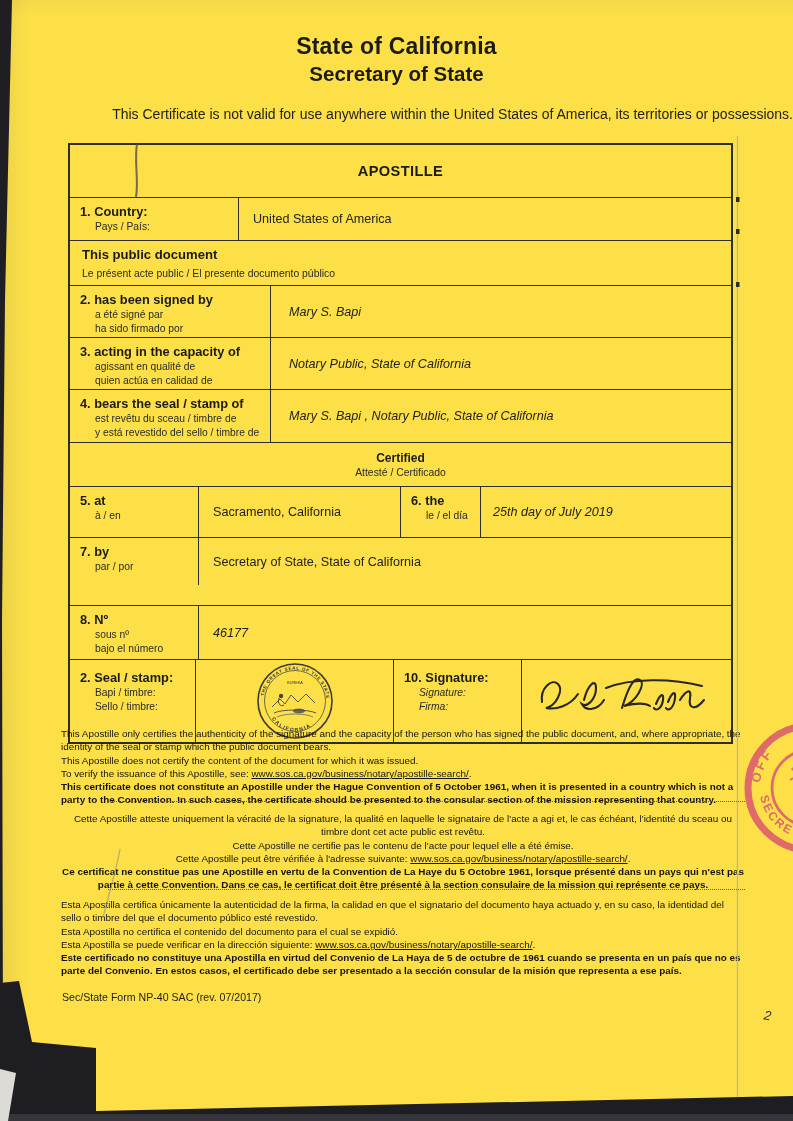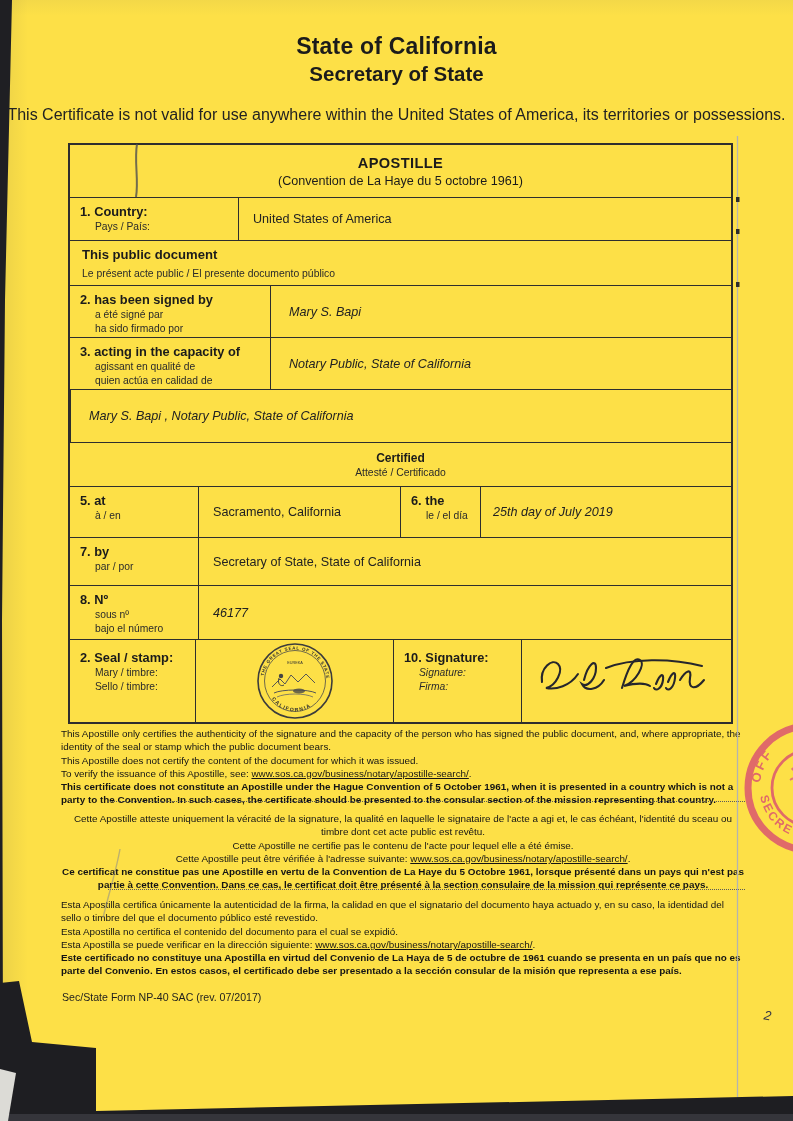--- a/index.html
+++ b/index.html
@@ -6,21 +6,21 @@
   .scan{position:relative;width:793px;height:1121px;background:#fde047;overflow:hidden;
         font-family:"Liberation Sans",sans-serif;color:#1b1b1b;}
   .shade-left{position:absolute;left:0;top:0;width:28px;height:100%;
         background:linear-gradient(to right,rgba(70,70,70,.10),rgba(0,0,0,0));}
   .shade-top{position:absolute;left:0;top:0;width:100%;height:16px;
         background:linear-gradient(rgba(90,90,90,.06),rgba(0,0,0,0));}
   .doc-title{position:absolute;top:33px;left:0;width:100%;text-align:center;
         font-weight:bold;font-size:23px;letter-spacing:.2px;}
   .doc-subtitle{position:absolute;top:62px;left:0;width:100%;text-align:center;
         font-weight:bold;font-size:20.5px;}
-  .notice{position:absolute;top:106px;left:0;width:100%;text-align:center;font-size:16px;color:#222;}
+  .notice{position:absolute;top:106px;left:0;width:100%;text-align:right;font-size:14px;color:#222;}
   
   .apostille{position:absolute;left:68px;top:143px;width:665px;border:2px solid #2e2e2e;box-sizing:border-box;}
   .trow{display:flex;border-top:1.5px solid #2e2e2e;box-sizing:border-box;}
   .trow:first-child{border-top:none;}
   .hrow{height:52px;flex-direction:column;justify-content:center;text-align:center;}
   .ap-title{font-weight:bold;font-size:14.6px;letter-spacing:.4px;}
   .ap-sub{font-size:12.6px;margin-top:3px;}
   .lcell{box-sizing:border-box;padding:6px 4px 0 10px;}
   .num{font-weight:bold;font-size:12.8px;line-height:1.25;}
   .sub{font-size:10.3px;line-height:1.38;color:#2a2a2a;margin-left:15px;}
@@ -34,21 +34,21 @@
   .docrow{height:45px;flex-direction:column;justify-content:center;padding-left:12px;}
   .doc-label{font-weight:bold;font-size:13.1px;}
   .doc-sub{font-size:10.4px;margin-top:6px;color:#2a2a2a;}
   .r2,.r3{height:52px;}
   .r4{height:53px;}
   .certrow{height:44px;flex-direction:column;justify-content:center;text-align:center;}
   .cert-title{font-weight:bold;font-size:12px;}
   .cert-sub{font-size:10.4px;margin-top:2px;color:#2a2a2a;}
   .r56{height:51px;}
   .r7{height:48px;}
-  .r8{height:54px;}
+  .r8{height:54px;margin-top:20px;}
   .r910{height:83px;}
   .pad14{padding-left:14px;}
   .pad18{padding-left:18px;}
   .pad12{padding-left:12px;}
   .sealcell{display:flex;align-items:center;justify-content:center;}
   .sigcell{display:flex;align-items:flex-start;padding:6px 0 0 12px;}
   
   .fn{position:absolute;left:61px;width:684px;font-size:9.9px;line-height:13.3px;color:#141414;}
   .fn-en{top:727px;}
   .fn-fr{top:812px;text-align:center;}
@@ -73,21 +73,20 @@
   <div class="shade-top"></div>
 
   <div class="doc-title">State of California</div>
   <div class="doc-subtitle">Secretary of State</div>
   <div class="notice">This Certificate is not valid for use anywhere within the United States of America, its territories or possessions.</div>
 
   <div class="apostille">
 
     <div class="trow hrow">
       <div class="ap-title">APOSTILLE</div>
-      <div class="ap-sub">(Convention de La Haye du 5 octobre 1961)</div>
     </div>
 
     <div class="trow r1">
       <div class="lcell w128">
         <div class="num">1. Country:</div>
         <div class="sub">Pays / País:</div>
       </div>
       <div class="vcell bl grow pad14">
         <span>United States of America</span>
       </div>
@@ -114,20 +113,25 @@
         <div class="num">3. acting in the capacity of</div>
         <div class="sub">agissant en qualité de</div>
         <div class="sub">quien actúa en calidad de</div>
       </div>
       <div class="vcell bl grow pad18 it">
         <span>Notary Public, State of California</span>
       </div>
     </div>
 
     <div class="trow r4">
+      <div class="lcell w200">
+        <div class="num">4. bears the seal / stamp of</div>
+        <div class="sub">est revêtu du sceau / timbre de</div>
+        <div class="sub">y está revestido del sello / timbre de</div>
+      </div>
       <div class="vcell bl grow pad18 it">
         <span>Mary S. Bapi , Notary Public, State of California</span>
       </div>
     </div>
 
     <div class="trow certrow">
       <div class="cert-title">Certified</div>
       <div class="cert-sub">Attesté / Certificado</div>
     </div>
 
@@ -165,21 +169,21 @@
         <div class="sub">bajo el número</div>
       </div>
       <div class="vcell bl grow pad14 it">
         <span>46177</span>
       </div>
     </div>
 
     <div class="trow r910">
       <div class="lcell w125" style="padding-top:10px;">
         <div class="num">2. Seal / stamp:</div>
-        <div class="sub">Mary / timbre:</div>
+        <div class="sub">Bapi / timbre:</div>
         <div class="sub">Sello / timbre:</div>
       </div>
       <div class="sealcell bl w197">
         <svg class="sealsvg" width="82" height="80" viewBox="0 0 82 80">
           <circle cx="41" cy="40" r="37" fill="none" stroke="#3c3c3c" stroke-width="1.6"></circle>
           <circle cx="41" cy="40" r="30.5" fill="none" stroke="#4a4a4a" stroke-width="0.8"></circle>
           <defs>
             <path id="sealTop" d="M 9.5,40 A 31.5,31.5 0 1 1 72.5,40"></path>
             <path id="sealBottom" d="M 14,48 A 27.5,27.5 0 0 0 68,48"></path>
           </defs>

